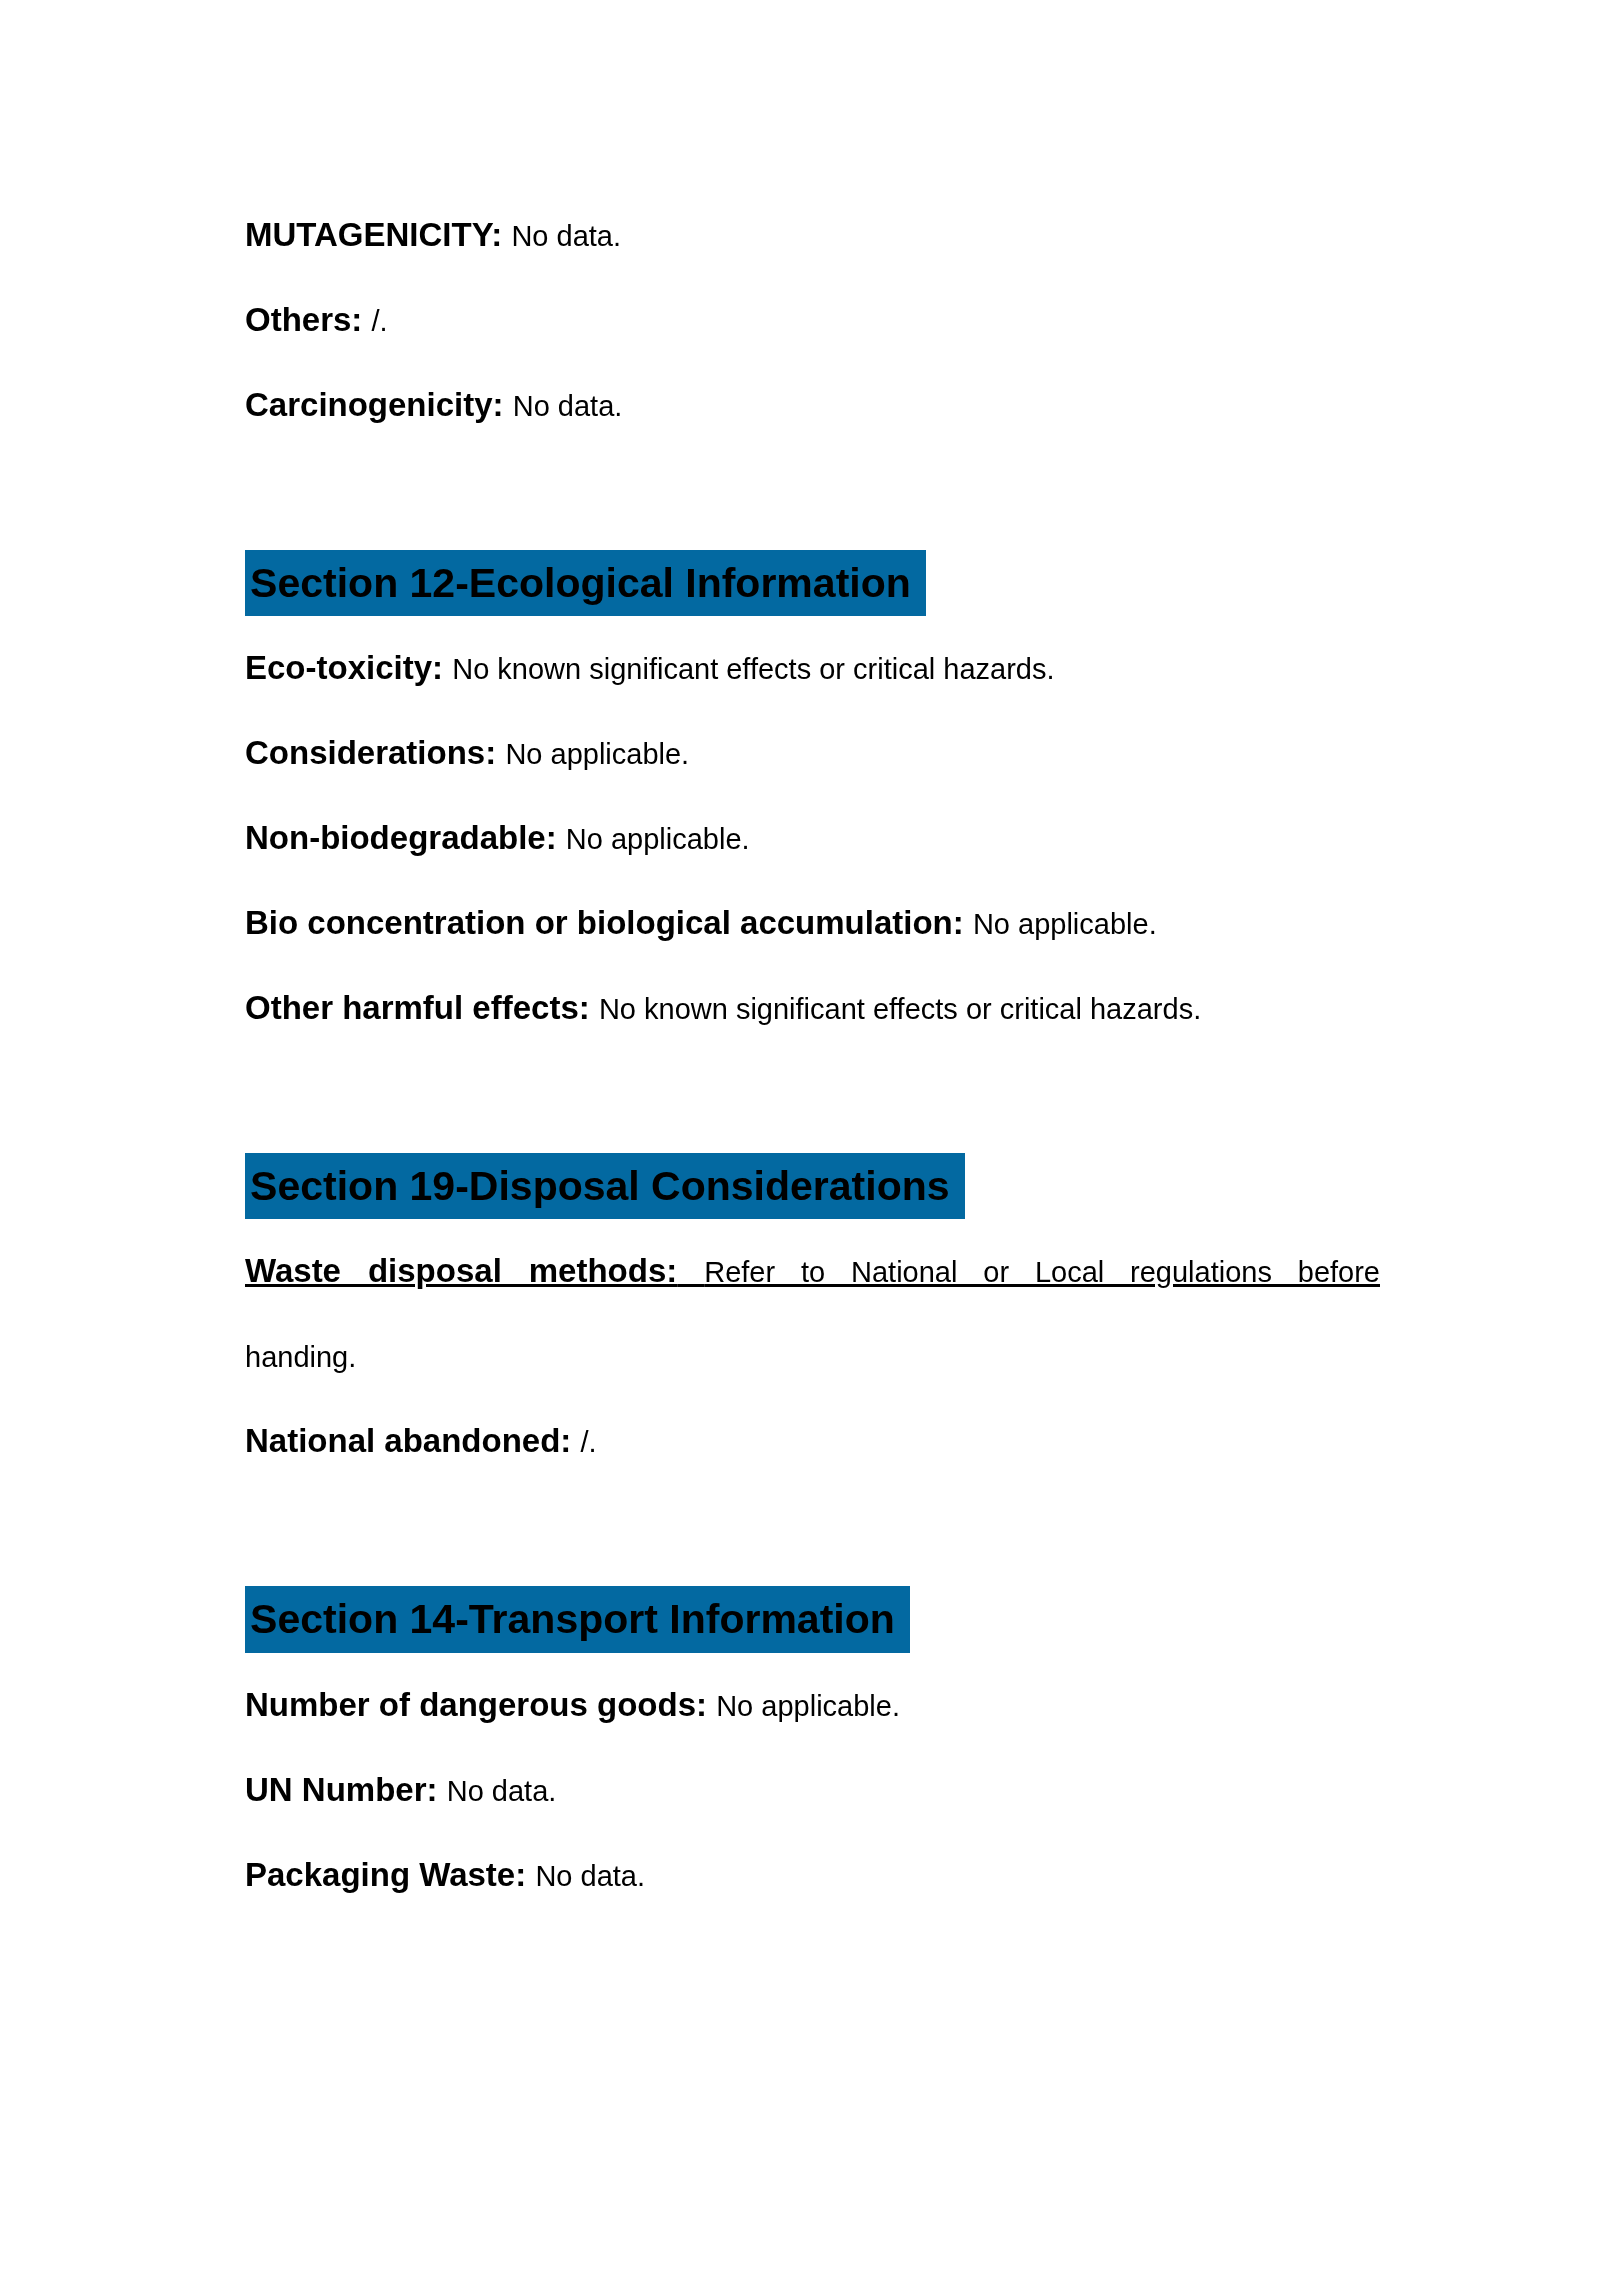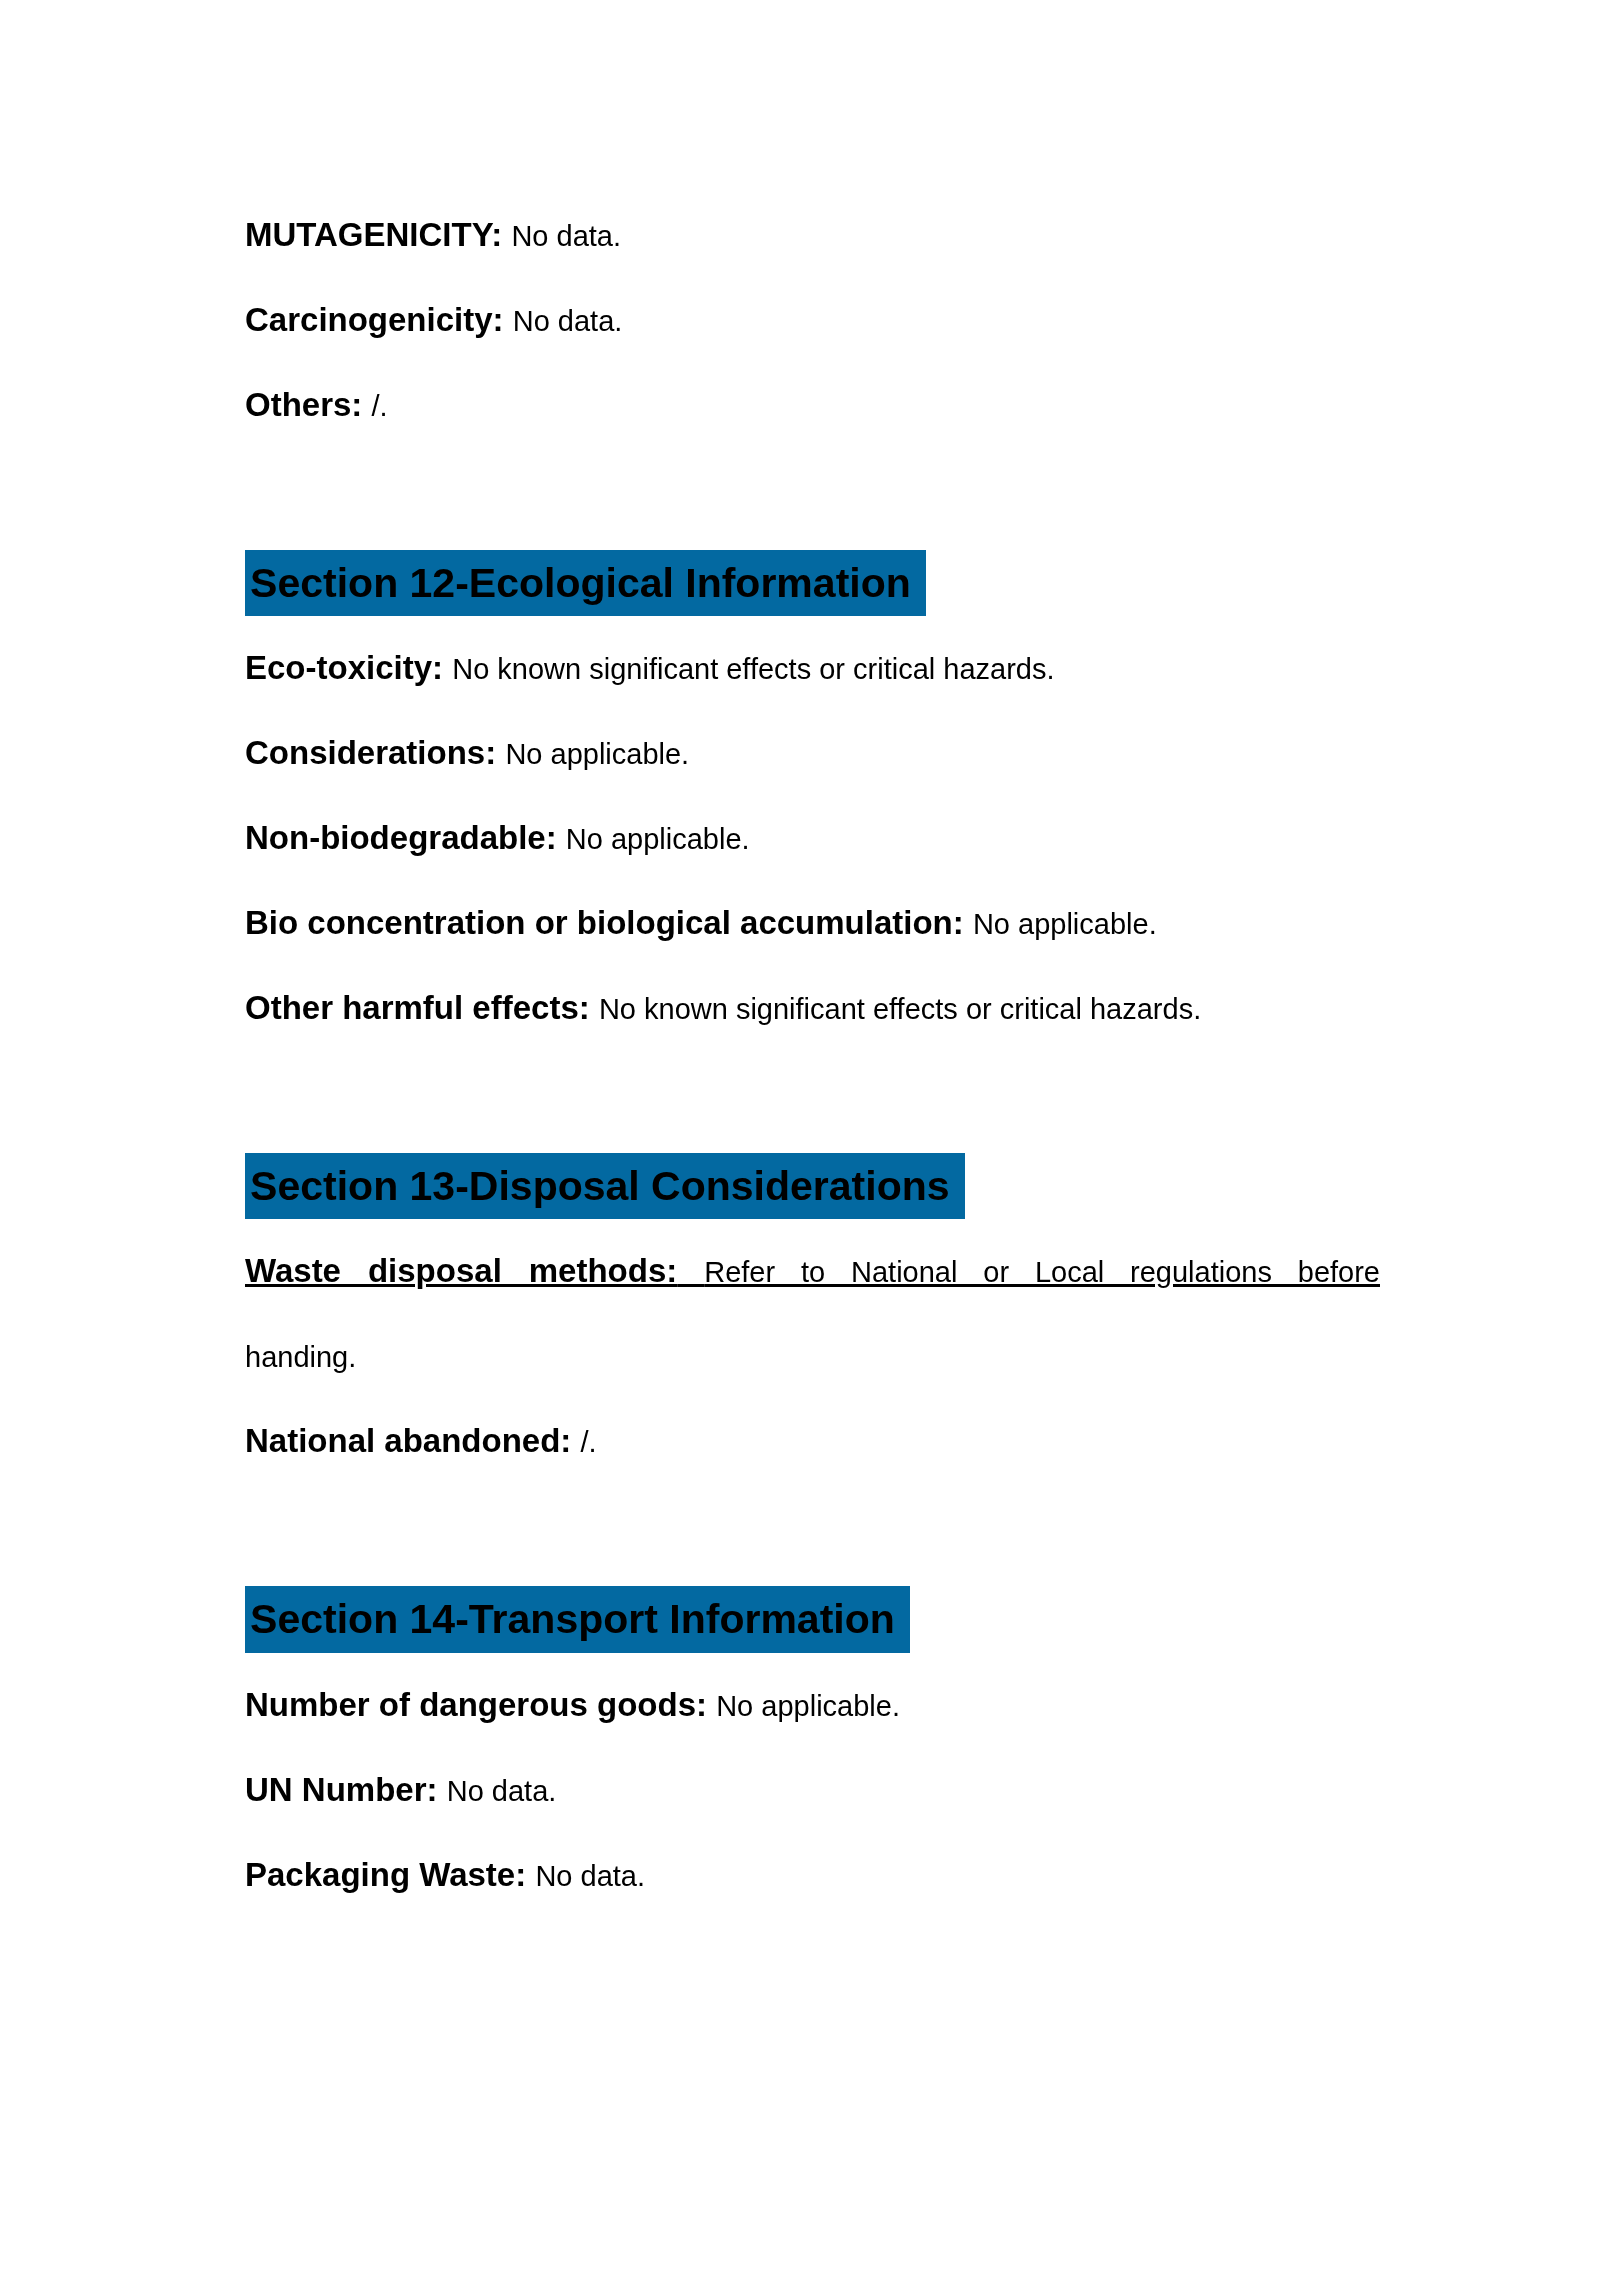--- a/index.html
+++ b/index.html
@@ -57,27 +57,27 @@
 <body>
 
 <div class="page">
 
   <p class="row">
     <strong class="label">MUTAGENICITY:</strong>
     <span class="value">No data.</span>
   </p>
 
   <p class="row">
-    <strong class="label">Carcinogenicity:</strong>
-    <span class="value">No data.</span>
+    <strong class="label">Others:</strong>
+    <span class="value">/.</span>
   </p>
 
   <p class="row">
-    <strong class="label">Others:</strong>
-    <span class="value">/.</span>
+    <strong class="label">Carcinogenicity:</strong>
+    <span class="value">No data.</span>
   </p>
 
   <h2 class="section-heading">
     <span class="hl">Section 12-Ecological Information</span>
   </h2>
 
   <p class="row">
     <strong class="label">Eco-toxicity:</strong>
     <span class="value">No known significant effects or critical hazards.</span>
   </p>
@@ -96,21 +96,21 @@
     <strong class="label">Bio concentration or biological accumulation:</strong>
     <span class="value">No applicable.</span>
   </p>
 
   <p class="row">
     <strong class="label">Other harmful effects:</strong>
     <span class="value">No known significant effects or critical hazards.</span>
   </p>
 
   <h2 class="section-heading">
-    <span class="hl">Section 13-Disposal Considerations</span>
+    <span class="hl">Section 19-Disposal Considerations</span>
   </h2>
 
 
   <p class="row justify">
     <strong class="label">Waste disposal methods:</strong>
     <span class="value">Refer to National or Local regulations before</span>
   </p>
 
   <p class="row">
     <span class="value">handing.</span>

